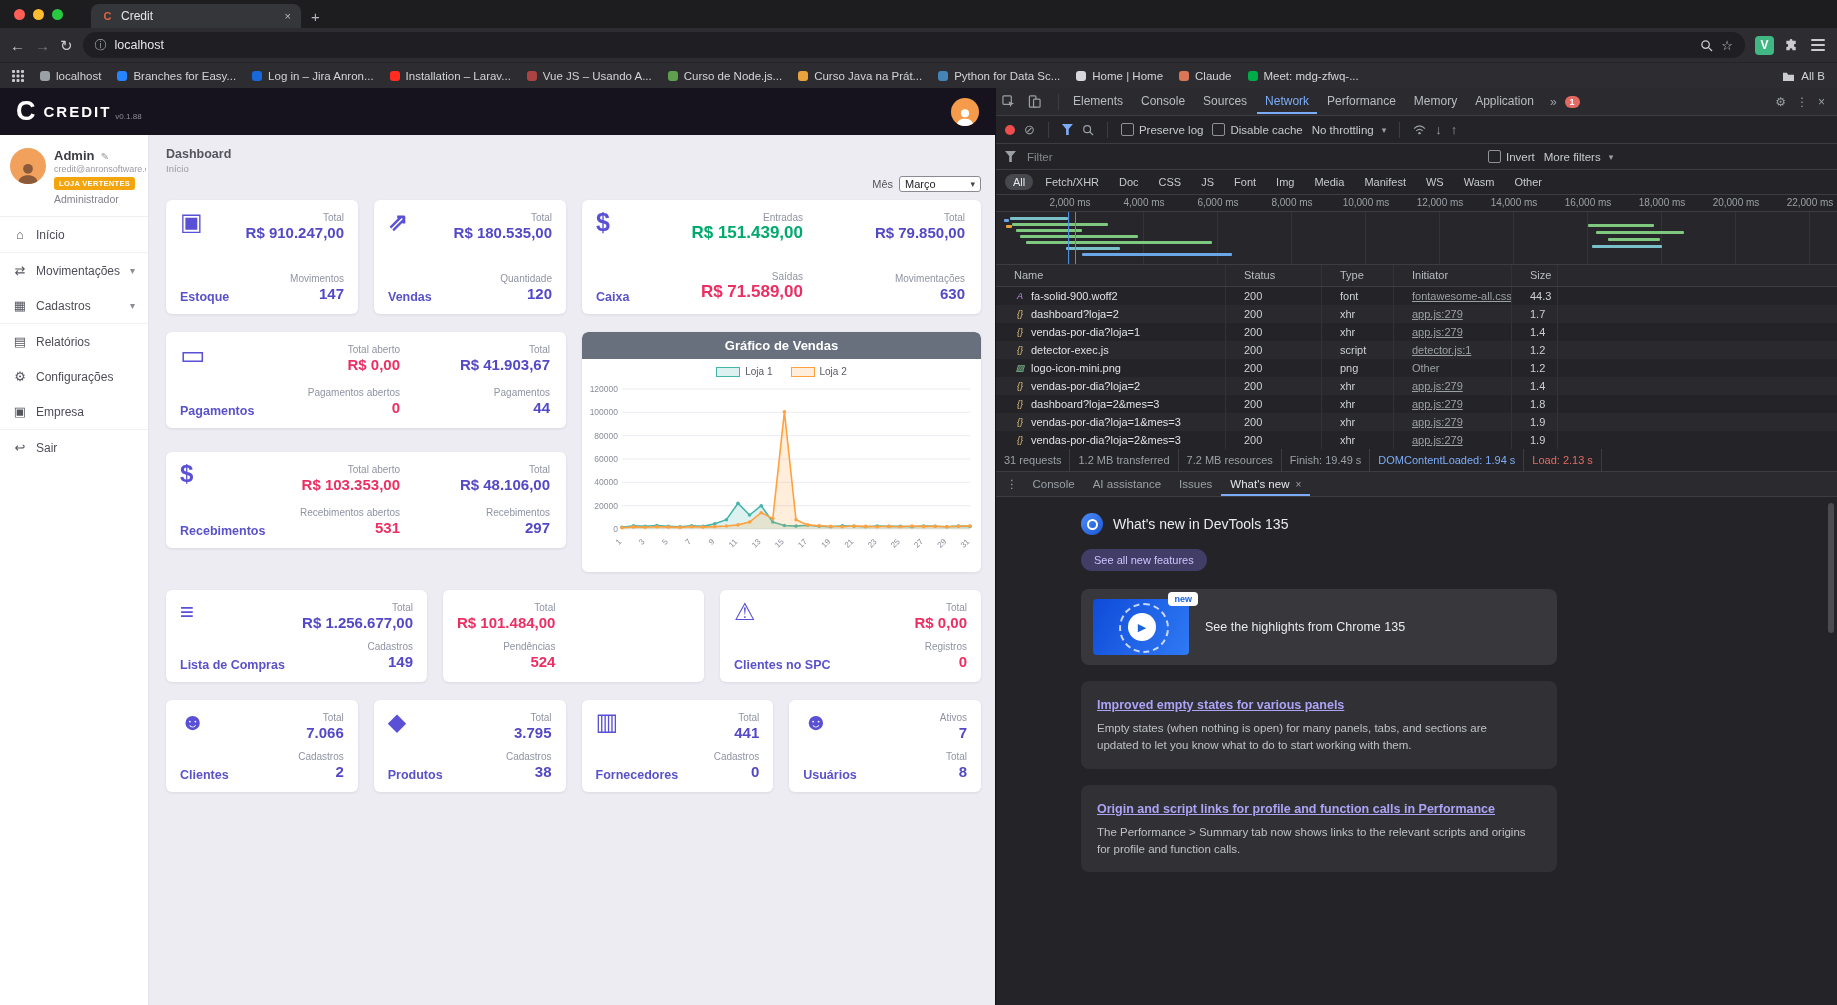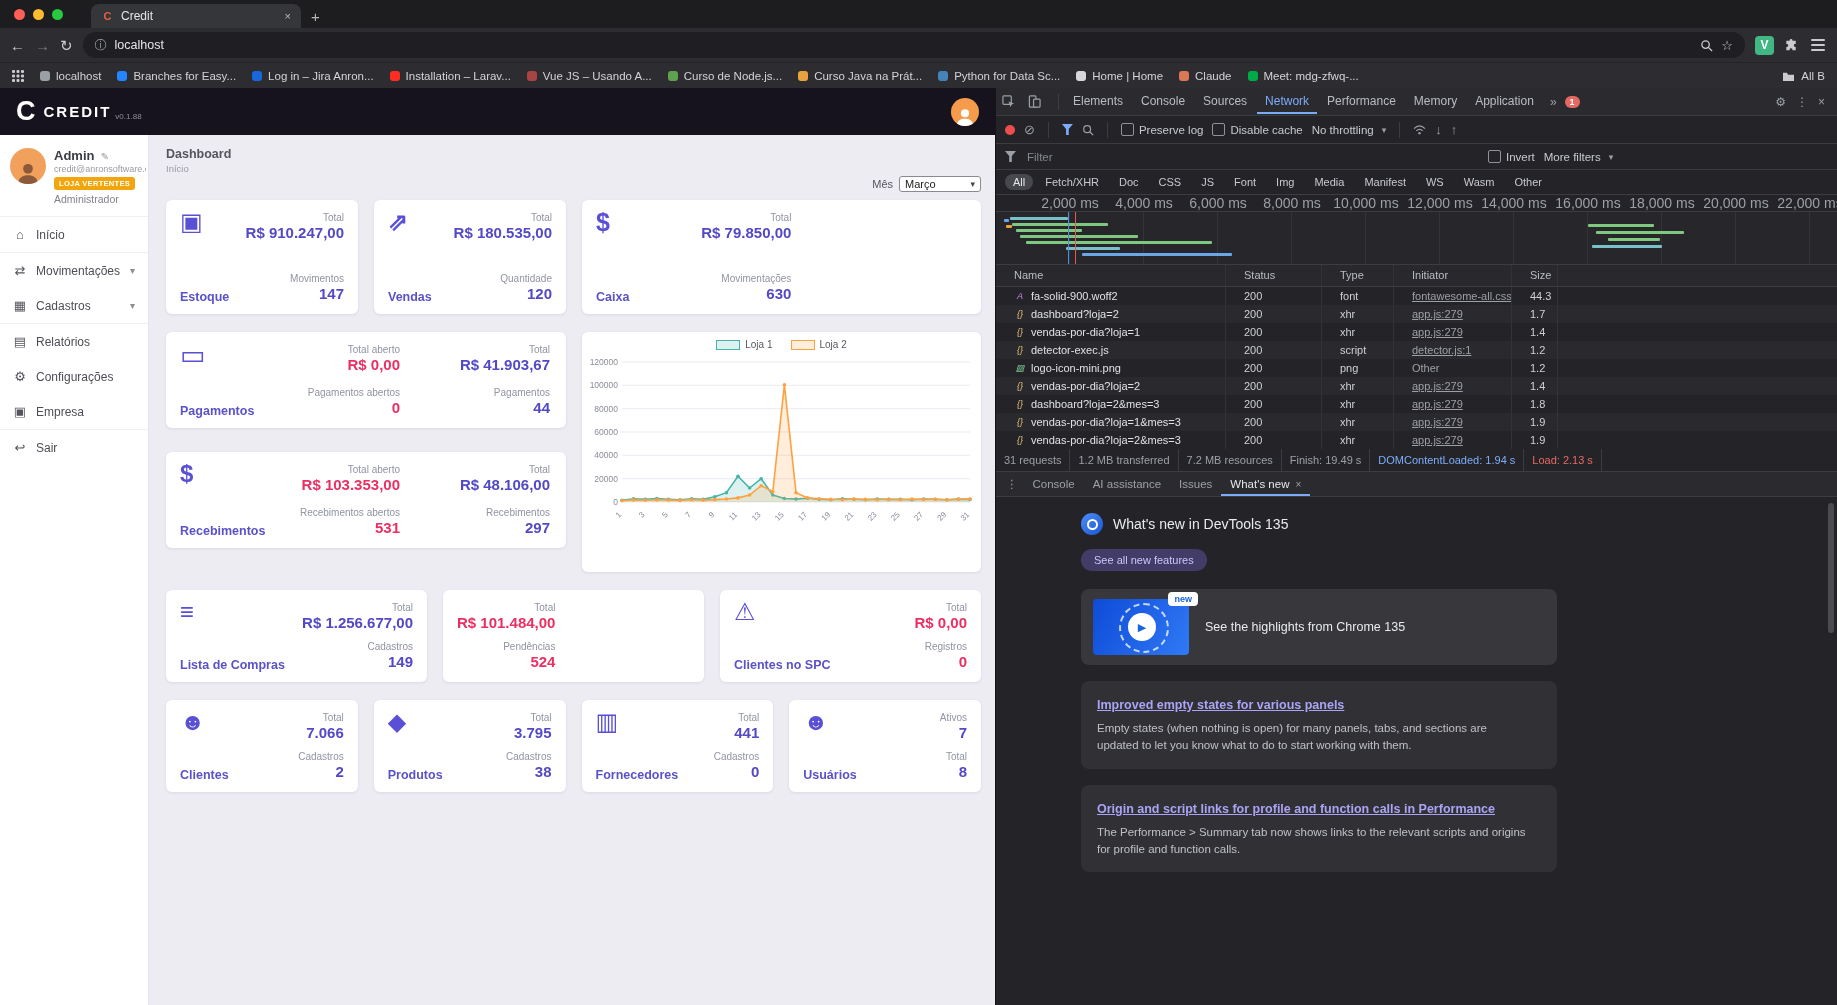--- a/index.html
+++ b/index.html
@@ -147,21 +147,21 @@
     border-bottom:1px solid var(--dtbrd);font-size:11.5px;color:var(--dttx);flex:0 0 auto;}
   .filter-input{width:450px;background:transparent;border:none;outline:none;color:#dbe0e6;font-size:11.5px;
     font-family:"Liberation Sans",sans-serif;}
   .filter-input::placeholder{color:#84888e;}
   .dt-chips{height:24px;display:flex;align-items:center;gap:4px;padding:0 9px;
     border-bottom:1px solid var(--dtbrd);font-size:11px;color:var(--dttx);flex:0 0 auto;}
   .chip{padding:2px 8px;border-radius:9px;white-space:nowrap;}
   .chip.active{background:#46484e;color:#e3e6ea;}
   .dt-timeline{height:16px;position:relative;border-bottom:1px solid var(--dtbrd);overflow:hidden;
     display:flex;padding-left:37px;flex:0 0 auto;}
-  .tick{width:74px;flex:0 0 auto;text-align:center;font-size:14px;color:var(--dtdim);line-height:16px;white-space:nowrap;}
+  .tick{width:74px;flex:0 0 auto;text-align:center;font-size:10px;color:var(--dtdim);line-height:16px;white-space:nowrap;}
   .dt-overview{height:52px;position:relative;border-bottom:1px solid var(--dtbrd);background:#27272b;
     background-image:repeating-linear-gradient(to right,transparent 0 73px,#333338 73px 74px);flex:0 0 auto;}
   .wf-bar{position:absolute;height:3px;border-radius:1px;}
   .wf-line{position:absolute;top:0;bottom:0;width:1px;}
   .net-head{display:flex;height:21px;line-height:21px;background:#29292d;border-bottom:1px solid var(--dtbrd);
     font-size:11px;color:#b8bcc2;flex:0 0 auto;}
   .c{box-sizing:border-box;border-right:1px solid #323237;padding:0 18px;overflow:hidden;white-space:nowrap;}
   .c.name{width:230px;display:flex;align-items:center;gap:5px;}
   .c.status{width:96px;}
   .c.type{width:72px;}
@@ -436,20 +436,30 @@
                       <span class="lbl">Quantidade</span>
                       <span class="val">120</span>
                     </div>
                   </div>
                 </div></span>
             <div class="card caixa" data-name="caixa-card">
               <div class="cleft">
                 <span class="cicon" data-icon="dollar" data-name="dollar-icon"></span>
                 <span class="ctitle" data-name="card-title">Caixa</span>
               </div>
+              <div class="cmid">
+                <div class="grp">
+                    <span class="lbl">Entradas</span>
+                    <span class="vin" data-name="entradas-value">R$ 151.439,00</span>
+                  </div>
+                <div class="grp">
+                    <span class="lbl">Saídas</span>
+                    <span class="vout" data-name="saidas-value">R$ 71.589,00</span>
+                  </div>
+              </div>
               <div class="cend">
                 <div class="grp">
                     <span class="lbl">Total</span>
                     <span class="val">R$ 79.850,00</span>
                   </div>
                 <div class="grp">
                     <span class="lbl">Movimentações</span>
                     <span class="val">630</span>
                   </div>
               </div>
@@ -506,20 +516,21 @@
                       <span class="val">R$ 48.106,00</span>
                     </div>
                     <div class="grp">
                       <span class="lbl">Recebimentos</span>
                       <span class="val">297</span>
                     </div>
                   </div>
                 </div>
               </div>
             <div class="card chart-card" data-name="sales-chart-card">
+              <div class="chart-head" data-name="chart-title">Gráfico de Vendas</div>
               <div id="chart-legend" data-name="chart-legend">
                   <span class="lg" data-name="legend-item"><i style="background:#45b5aa2e;border:1.5px solid #45b5aa"></i>Loja 1</span>
                   <span class="lg" data-name="legend-item"><i style="background:#ffa13f2e;border:1.5px solid #ffa13f"></i>Loja 2</span>
                 </div>
               <svg id="sales-chart" data-name="sales-chart" width="392" height="188" viewBox="0 0 392 188" style="margin:0 auto">
                   <line x1="36" x2="384" y1="150.0" y2="150.0" stroke="#ebebf2" stroke-width="1"></line>
                   <text x="32" y="153" text-anchor="end" font-size="8.5" fill="#8a8d99">0</text>
                   <line x1="36" x2="384" y1="126.7" y2="126.7" stroke="#ebebf2" stroke-width="1"></line>
                   <text x="32" y="129.7" text-anchor="end" font-size="8.5" fill="#8a8d99">20000</text>
                   <line x1="36" x2="384" y1="103.3" y2="103.3" stroke="#ebebf2" stroke-width="1"></line>

